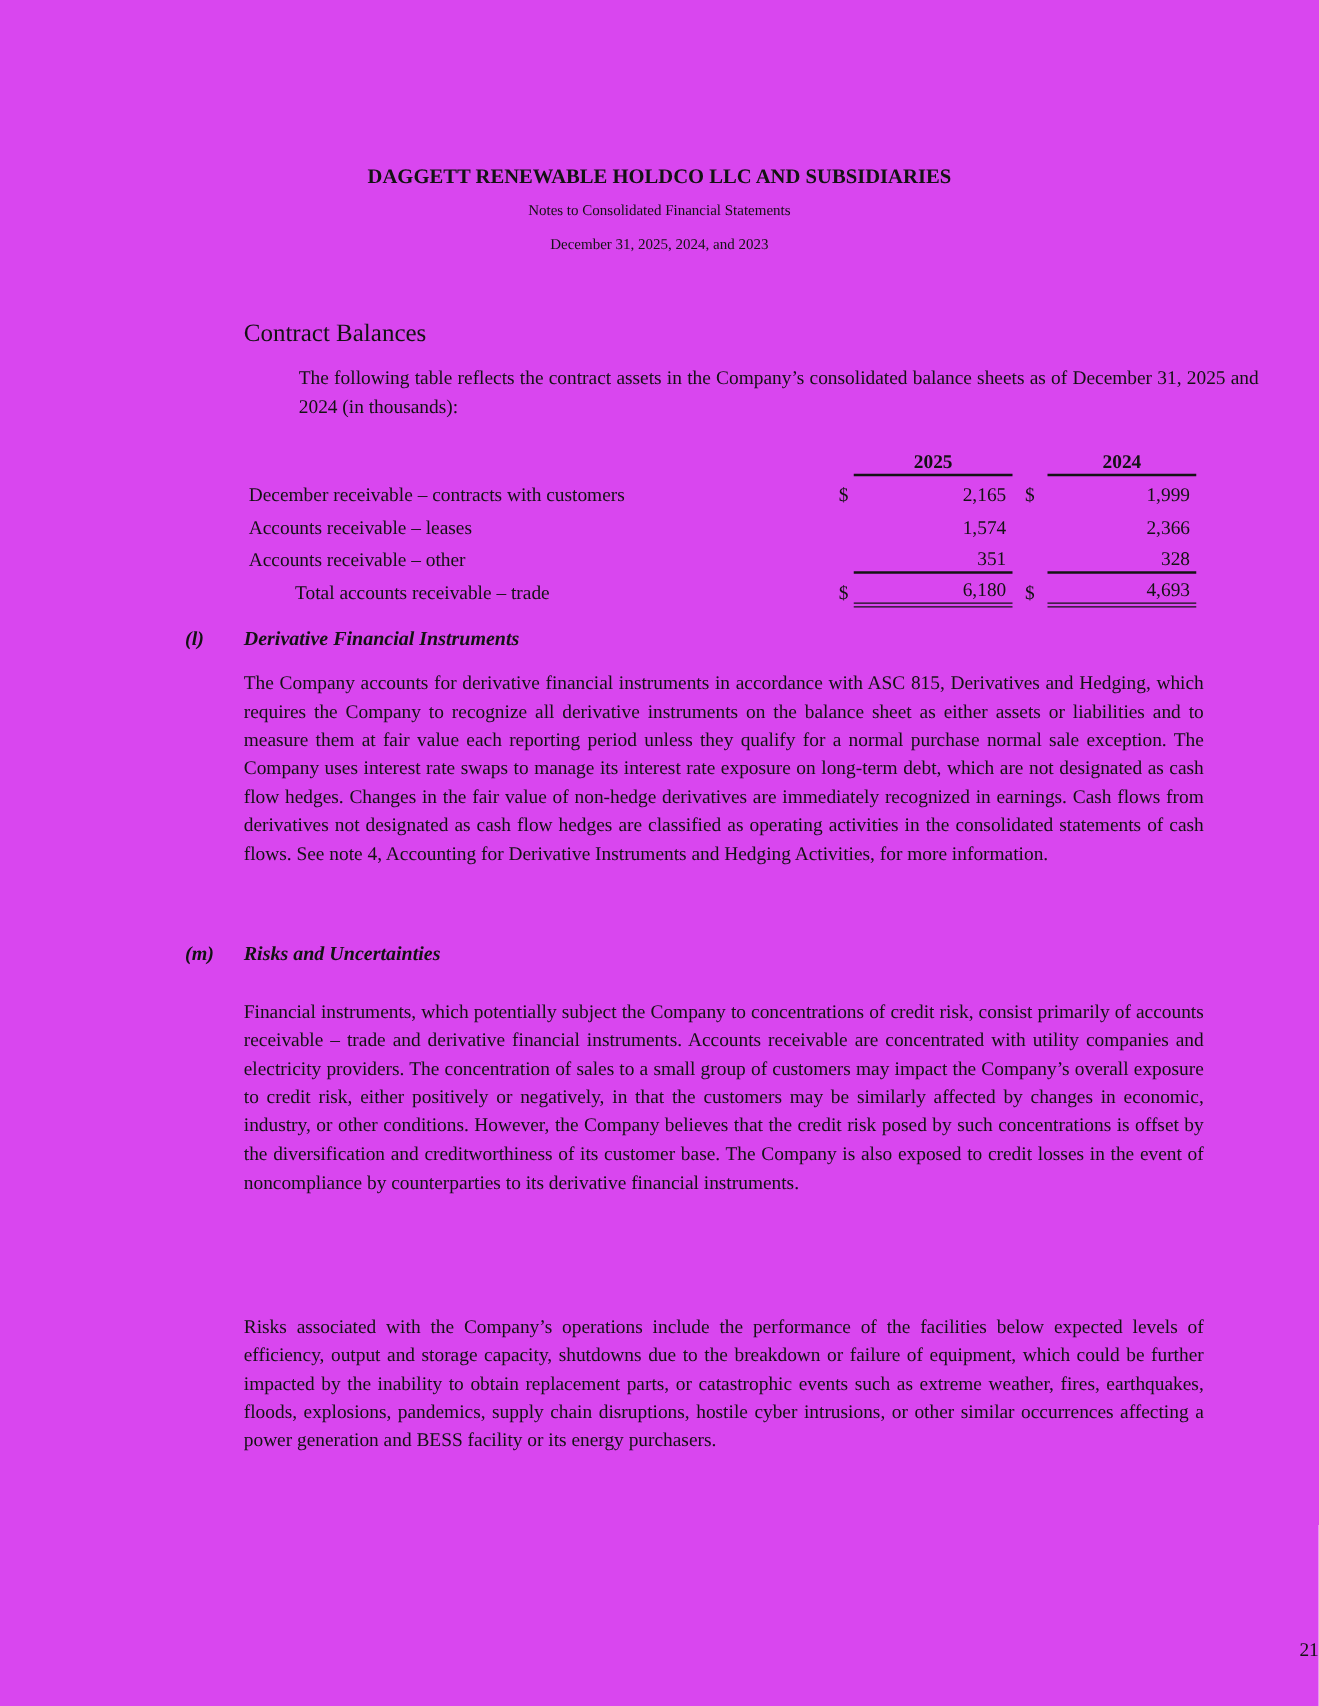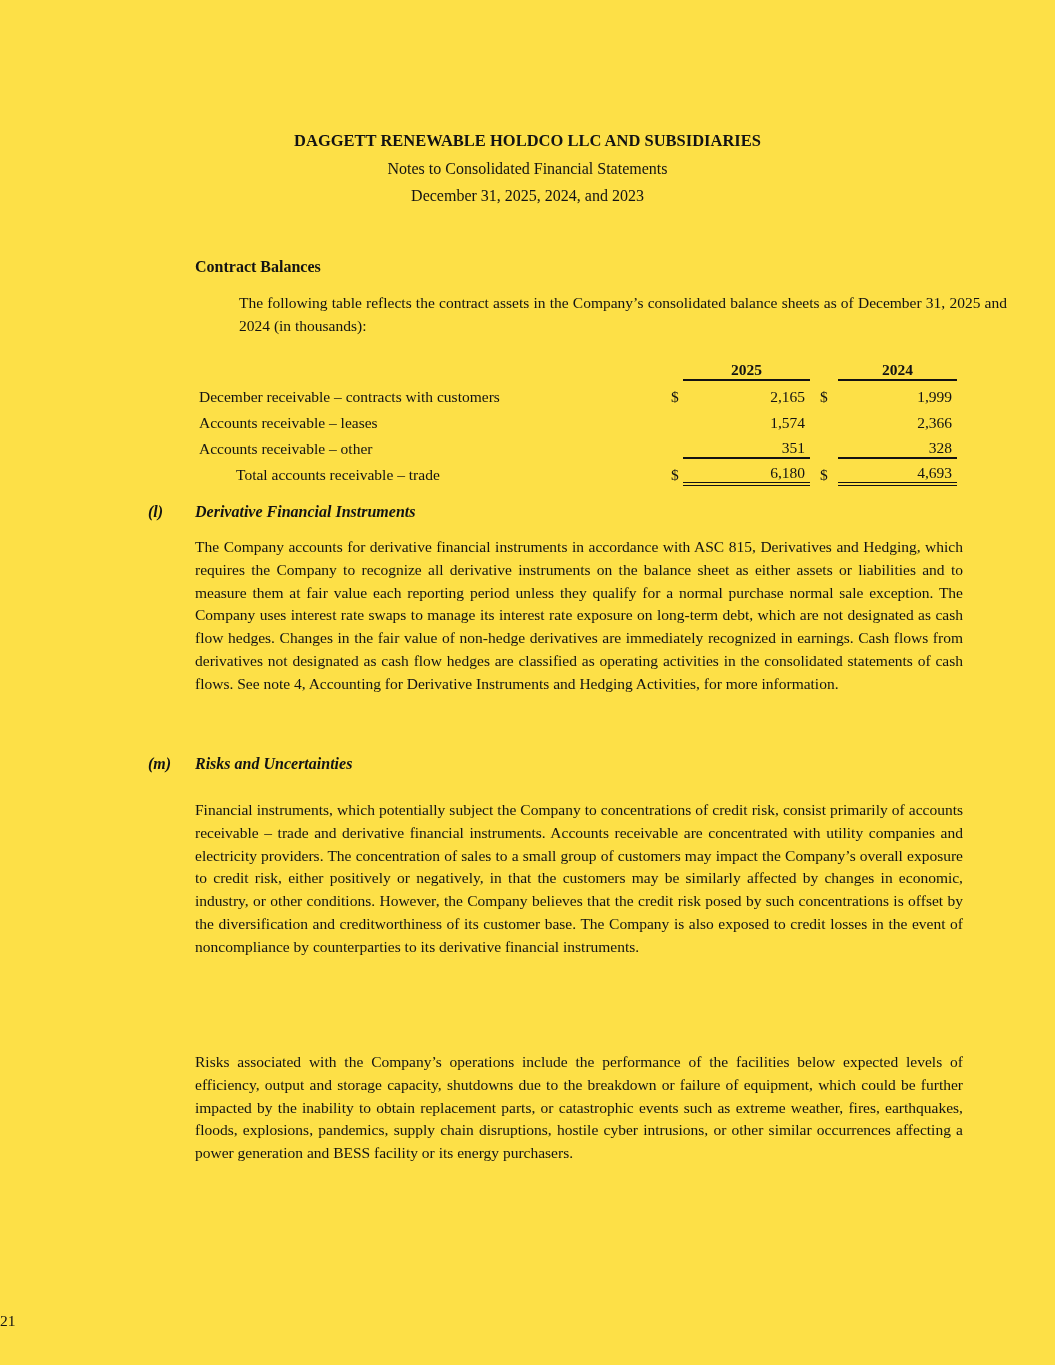--- a/index.html
+++ b/index.html
@@ -1,39 +1,39 @@
 <!DOCTYPE html>
 <html><head>
 <meta charset="utf-8">
 <style>
   * { margin: 0; padding: 0; box-sizing: border-box; }
   html, body { background: #ffffff; }
   .page {
     position: relative;
     width: 1055px;
     height: 1365px;
-    background: #fde047;
+    background: #d946ef;
     color: #131313;
     font-family: "Liberation Serif", serif;
     overflow: hidden;
   }
   .doc-header {
     position: absolute;
     top: 127px; left: 0;
     width: 1055px;
     text-align: center;
     line-height: 27.5px;
   }
   .company { font-weight: bold; font-size: 16.5px; }
-  .subtitle, .dateline { font-size: 16px; }
+  .subtitle, .dateline { font-size: 12px; }
   .cb-heading {
     position: absolute;
     top: 256px; left: 195px;
-    font-weight: bold;
-    font-size: 16px;
+    font-weight: normal;
+    font-size: 20px;
     line-height: 22.8px;
   }
   .para {
     position: absolute;
     left: 195px;
     width: 768px;
     font-size: 15.5px;
     line-height: 22.8px;
     text-align: justify;
   }
@@ -80,21 +80,21 @@
   .fin-table td.val { text-align: right; padding-right: 5px; }
   .fin-table td.cur { text-align: left; }
   .fin-table td:nth-child(2) { padding-left: 12px; }
   .fin-table td.sub { border-bottom: 2px solid #131313; }
   .fin-table td.total-val { border-bottom: 4px double #131313; border-top: 0; }
   .fin-table td.total-lbl { padding-left: 37px; margin-top: 48px; }
   .page-number {
     position: absolute;
     top: 1312px; left: 0;
     width: 1055px;
-    text-align: left;
+    text-align: right;
     font-size: 15.5px;
   }
 </style>
 </head>
 <body>
 
 <div class="page">
 
   <header class="doc-header">
     <div class="company">DAGGETT RENEWABLE HOLDCO LLC AND SUBSIDIARIES</div>

